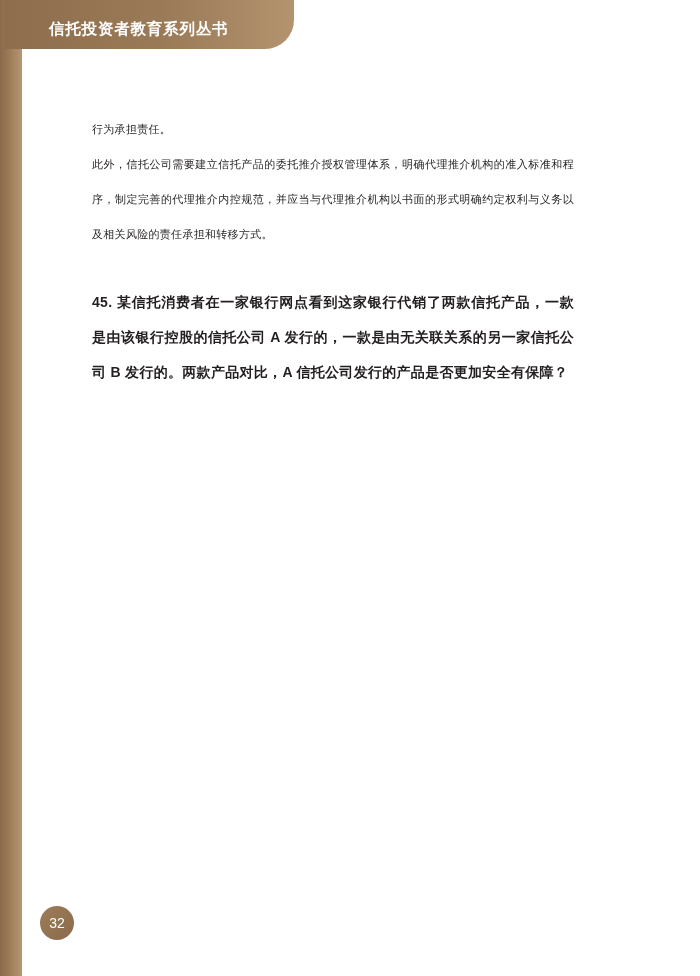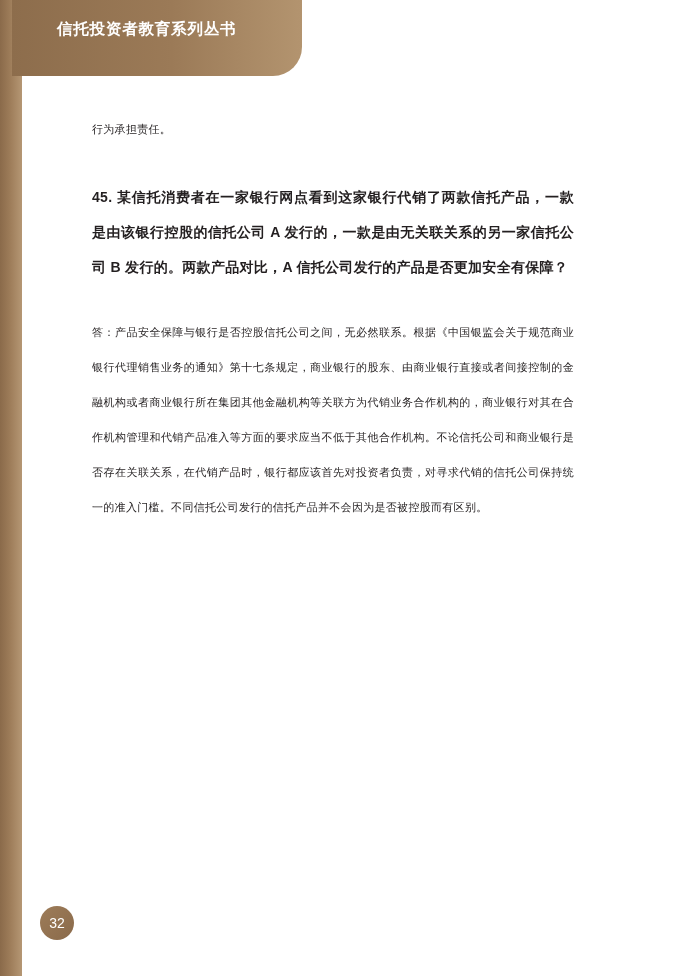--- a/index.html
+++ b/index.html
@@ -21,24 +21,24 @@
     left: 0;
     top: 0;
     width: 22px;
     height: 976px;
     background: linear-gradient(to right, #8a6a4a 0%, #9d7c59 45%, #b59774 100%);
   }
 
   
   .header-banner {
     position: absolute;
-    left: 12px;
+    left: 4px;
     top: 0;
     width: 290px;
-    height: 76px;
+    height: 49px;
     background: linear-gradient(to right, #8d6d4c 0%, #9b7a57 55%, #b3946f 100%);
     border-bottom-right-radius: 29px;
     box-sizing: border-box;
     padding-left: 10px;
   }
   .header-title {
     position: absolute;
     left: 45px;
     top: 19px;
     color: #ffffff;
@@ -104,24 +104,24 @@
 <div class="left-bar"></div>
 
 <div class="header-banner">
   <div class="header-title">信托投资者教育系列丛书</div>
 </div>
 
 <div class="content">
 
   <p class="body-text first">行为承担责任。</p>
 
+  <p class="body-text">此外，信托公司需要建立信托产品的委托推介授权管理体系，明确代理推介机构的准入标准和程序，制定完善的代理推介内控规范，并应当与代理推介机构以书面的形式明确约定权利与义务以及相关风险的责任承担和转移方式。</p>
 
   <div class="gap-lg"></div>
 
   <p class="q-heading">45. 某信托消费者在一家银行网点看到这家银行代销了两款信托产品，一款是由该银行控股的信托公司 A 发行的，一款是由无关联关系的另一家信托公司 B 发行的。两款产品对比，A 信托公司发行的产品是否更加安全有保障？</p>
 
   <div class="gap-md"></div>
 
-  <p class="body-text">答：产品安全保障与银行是否控股信托公司之间，无必然联系。根据《中国银监会关于规范商业银行代理销售业务的通知》第十七条规定，商业银行的股东、由商业银行直接或者间接控制的金融机构或者商业银行所在集团其他金融机构等关联方为代销业务合作机构的，商业银行对其在合作机构管理和代销产品准入等方面的要求应当不低于其他合作机构。不论信托公司和商业银行是否存在关联关系，在代销产品时，银行都应该首先对投资者负责，对寻求代销的信托公司保持统一的准入门槛。不同信托公司发行的信托产品并不会因为是否被控股而有区别。</p>
 
 </div>
 
 <div class="page-badge">32</div>
 
 </body></html>

